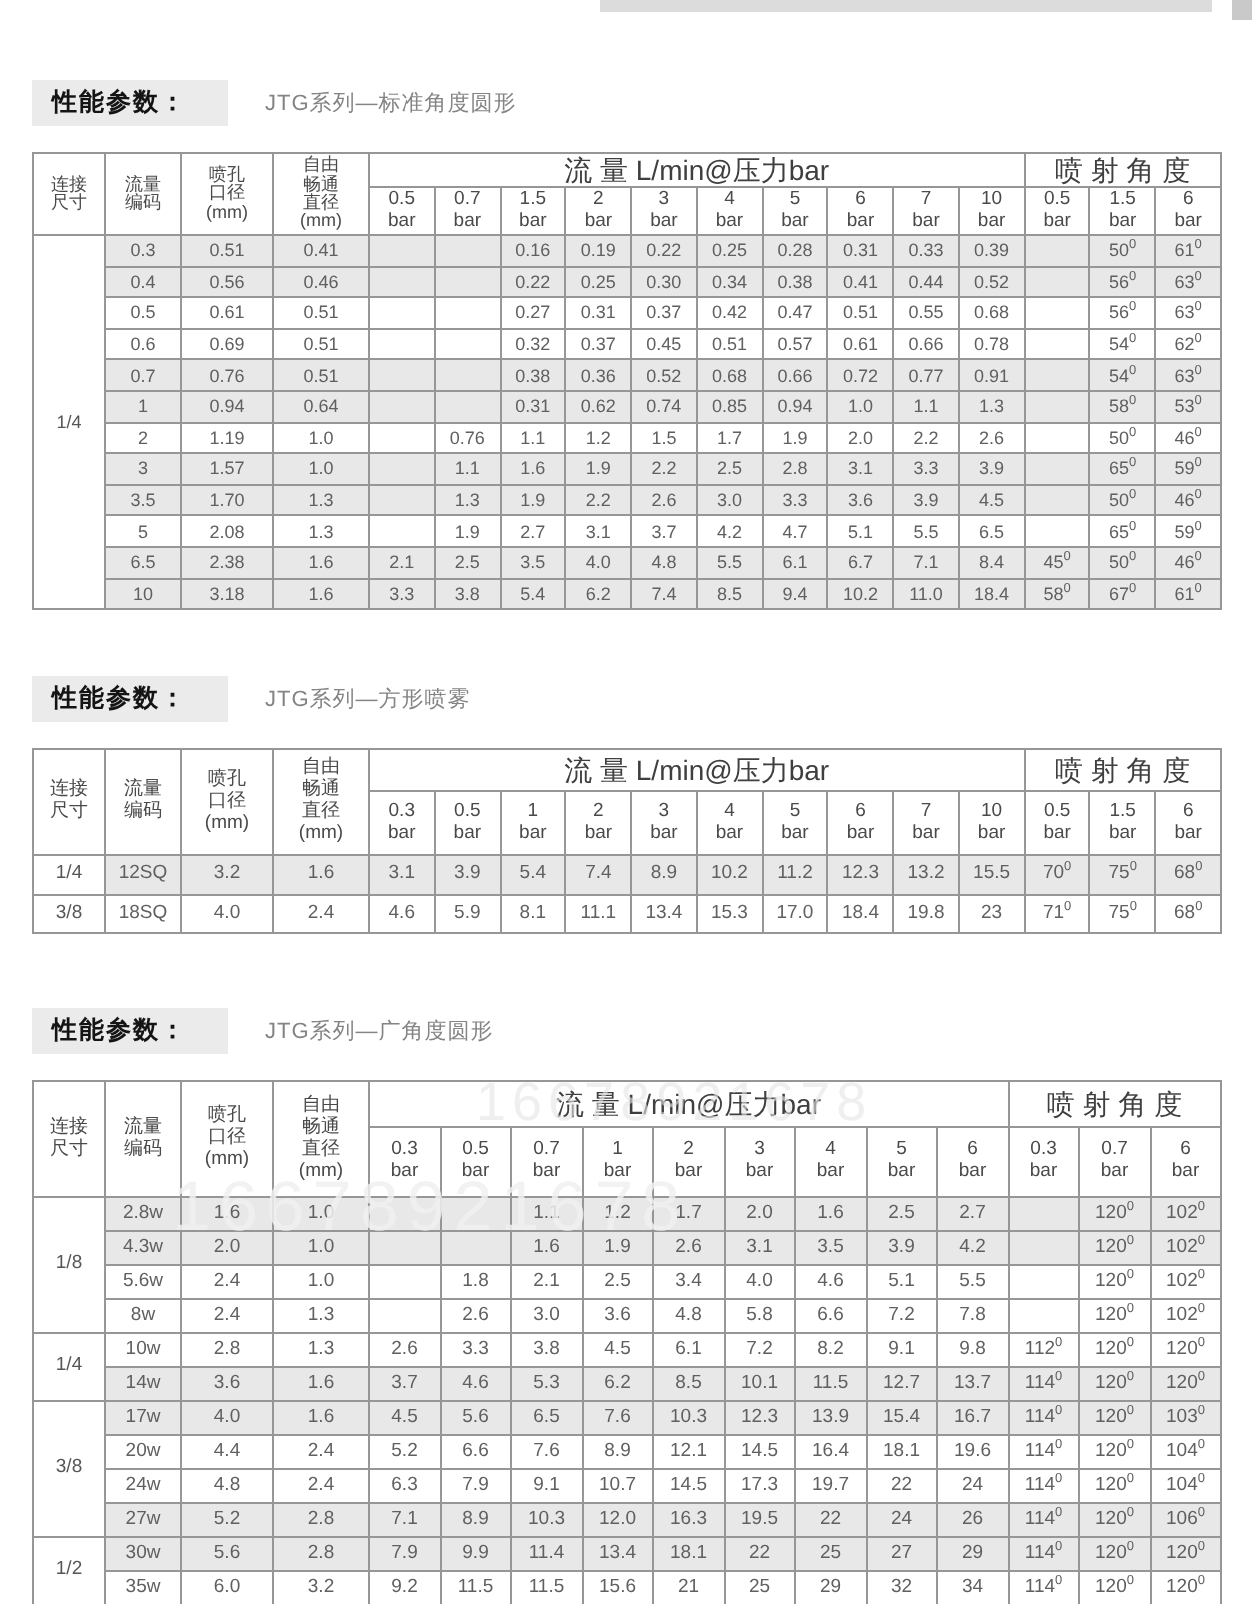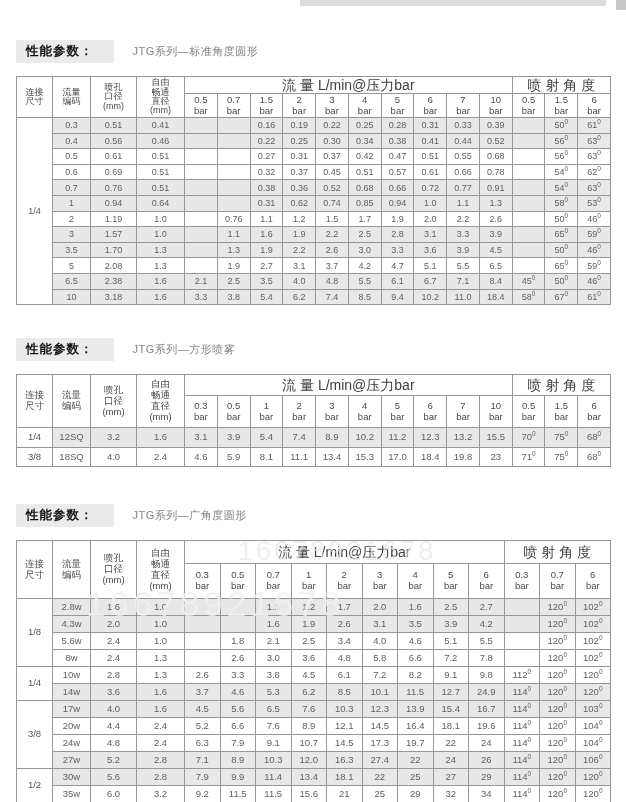--- a/index.html
+++ b/index.html
@@ -611,21 +611,21 @@
             <td class="v">3.6</td>
             <td class="v">1.6</td>
             <td class="v">3.7</td>
             <td class="v">4.6</td>
             <td class="v">5.3</td>
             <td class="v">6.2</td>
             <td class="v">8.5</td>
             <td class="v">10.1</td>
             <td class="v">11.5</td>
             <td class="v">12.7</td>
-            <td class="v">24.9</td>
+            <td class="v">13.7</td>
             <td class="v">114<sup>0</sup></td>
             <td class="v">120<sup>0</sup></td>
             <td class="v">120<sup>0</sup></td>
           </tr>
           <tr class="shaded">
             <td rowspan="4" class="conn">3/8</td>
             <td class="v">17w</td>
             <td class="v">4.0</td>
             <td class="v">1.6</td>
             <td class="v">4.5</td>
@@ -677,21 +677,21 @@
           </tr>
           <tr class="shaded">
             <td class="v">27w</td>
             <td class="v">5.2</td>
             <td class="v">2.8</td>
             <td class="v">7.1</td>
             <td class="v">8.9</td>
             <td class="v">10.3</td>
             <td class="v">12.0</td>
             <td class="v">16.3</td>
-            <td class="v">27.4</td>
+            <td class="v">19.5</td>
             <td class="v">22</td>
             <td class="v">24</td>
             <td class="v">26</td>
             <td class="v">114<sup>0</sup></td>
             <td class="v">120<sup>0</sup></td>
             <td class="v">106<sup>0</sup></td>
           </tr>
           <tr class="shaded">
             <td rowspan="2" class="conn">1/2</td>
             <td class="v">30w</td>

